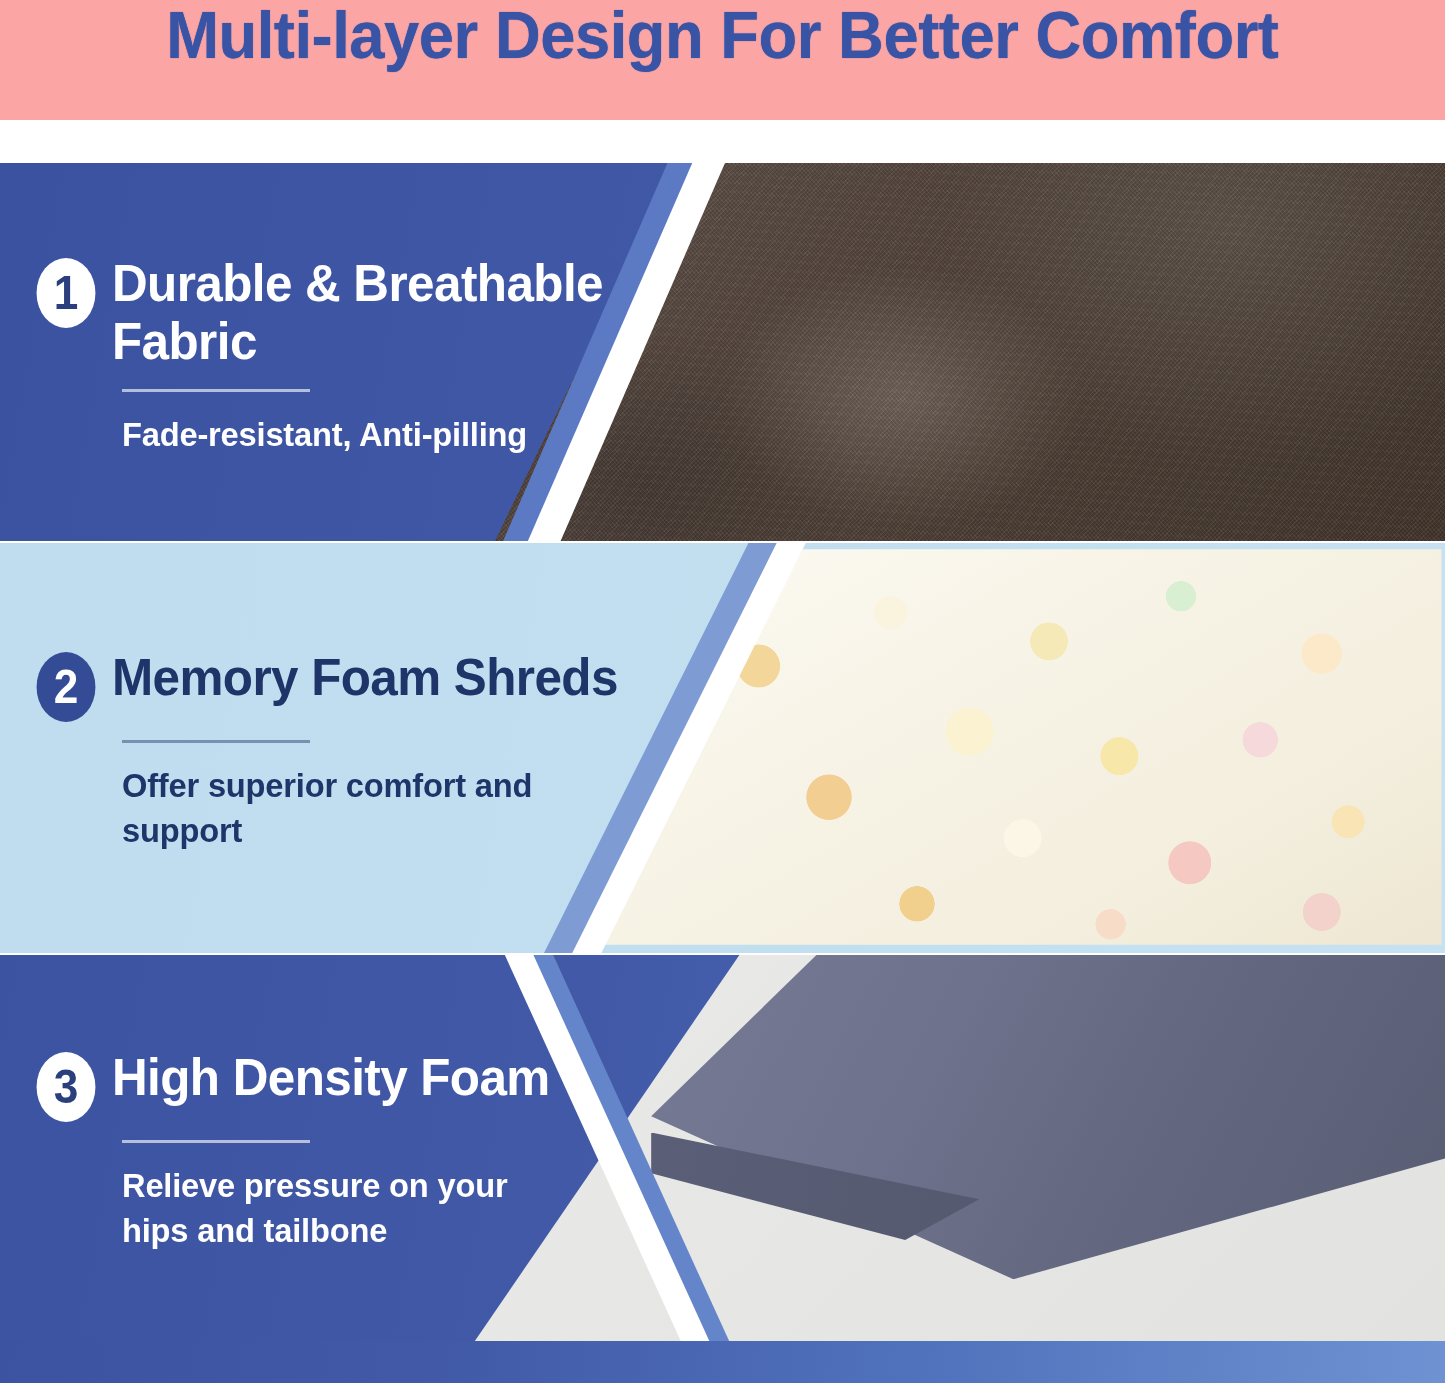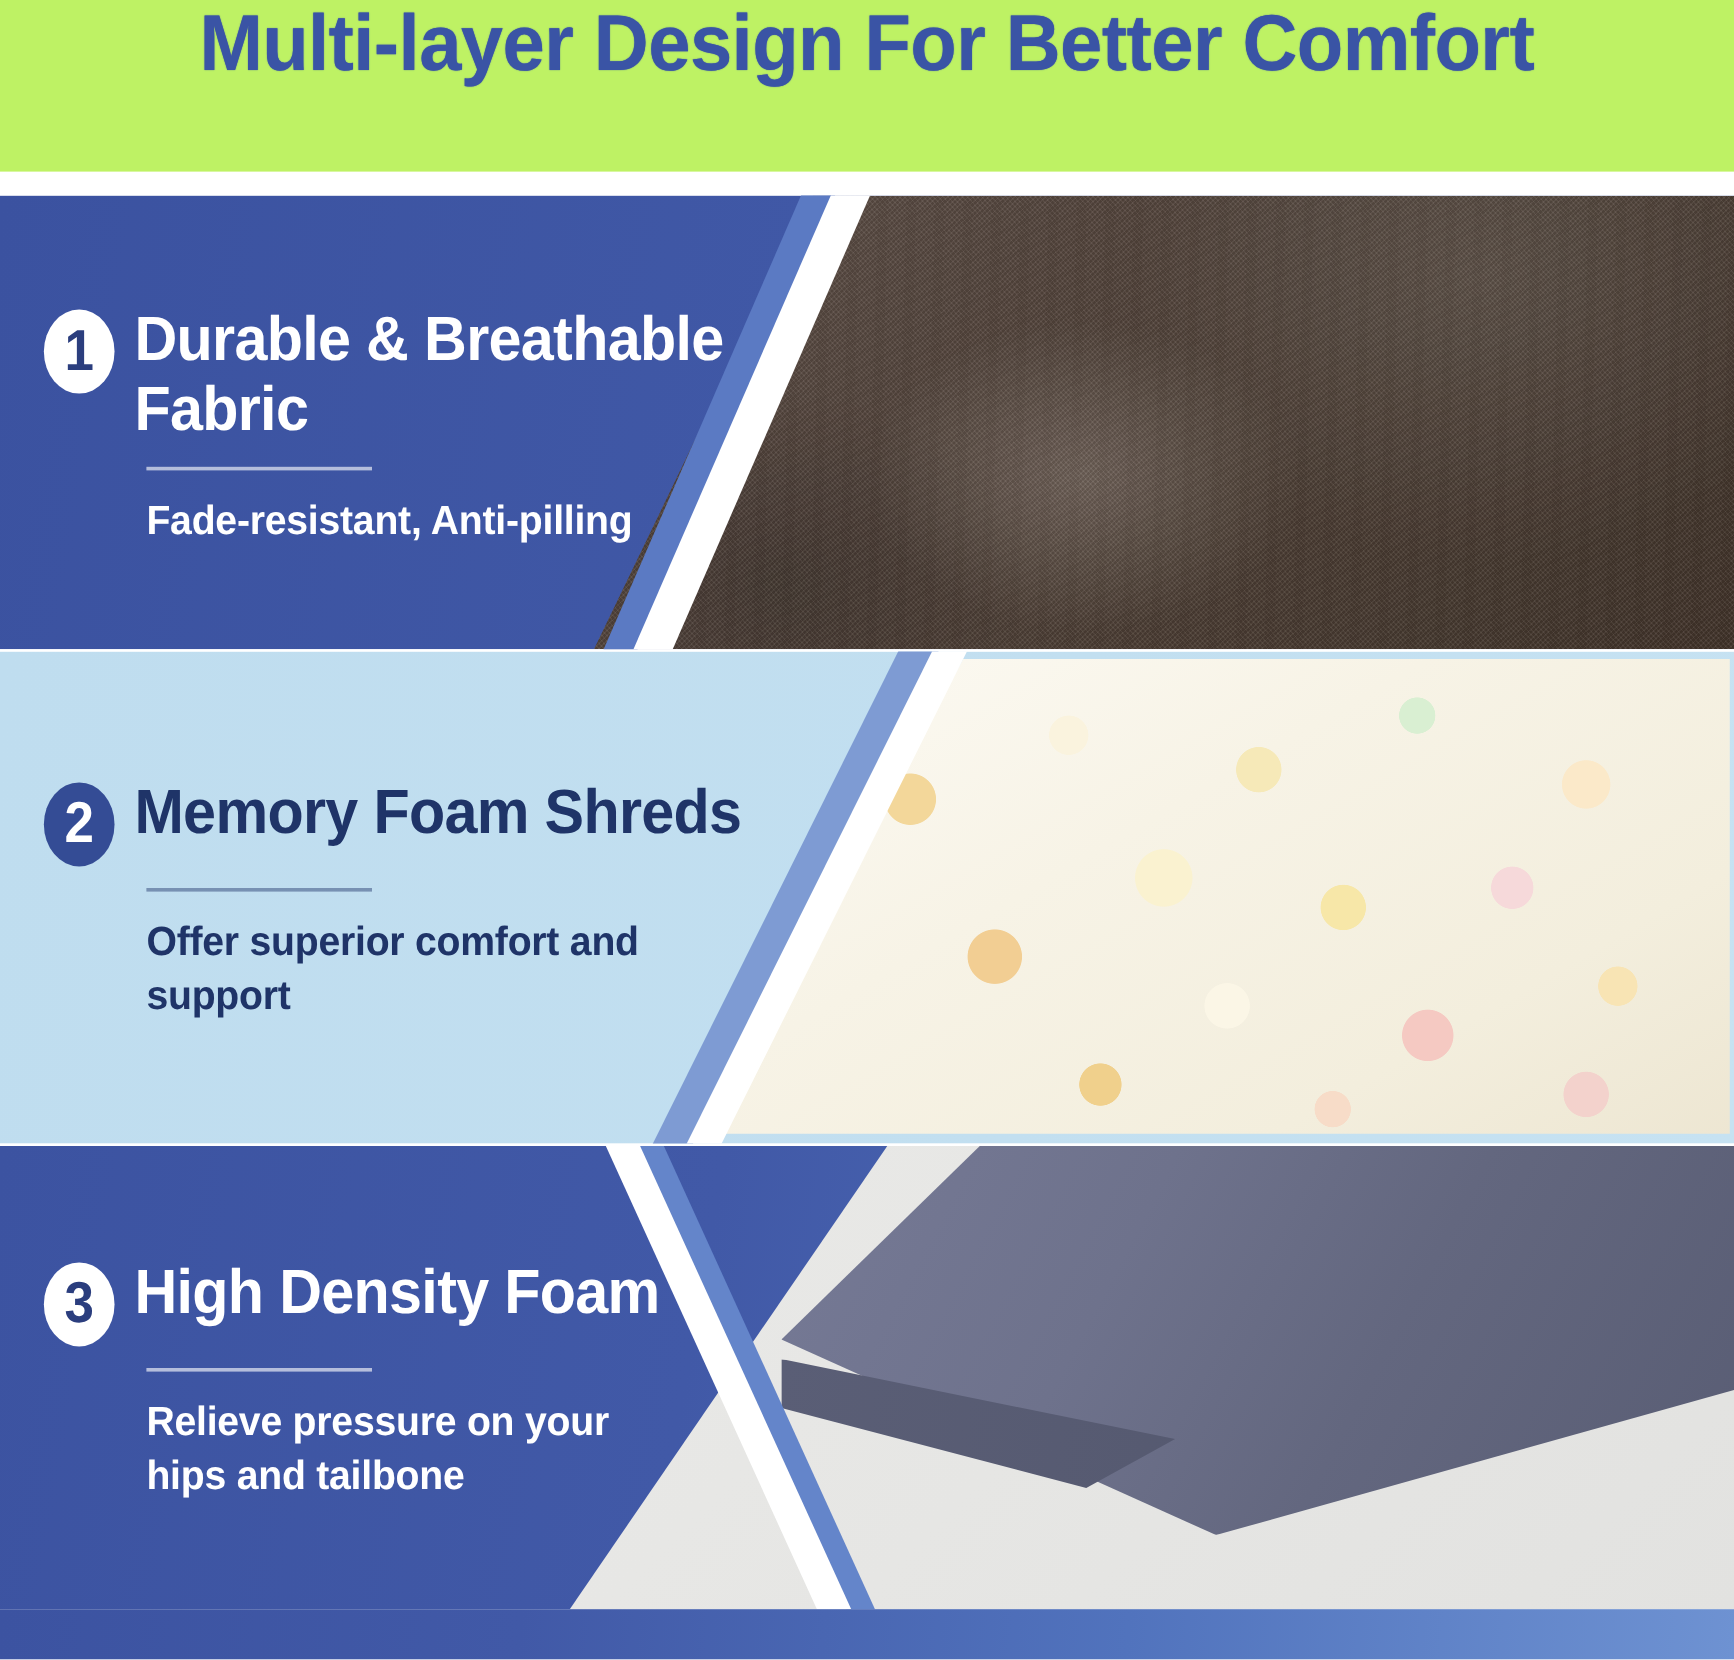--- a/index.html
+++ b/index.html
@@ -14,22 +14,22 @@
     position:relative;
     width:1445px;
     height:1383px;
     background:#ffffff;
   }
 
   
   .header {
     position:absolute;
     left:0; top:0;
-    width:1445px; height:143px;
-    background:#bef264;
+    width:1445px; height:120px;
+    background:#fca5a5;
     display:flex;
     align-items:flex-start;
     justify-content:center;
   }
   .header-title {
     font-family:"Liberation Sans", sans-serif;
     font-weight:bold;
     font-size:66px;
     line-height:1.0;
     letter-spacing:-0.5px;

